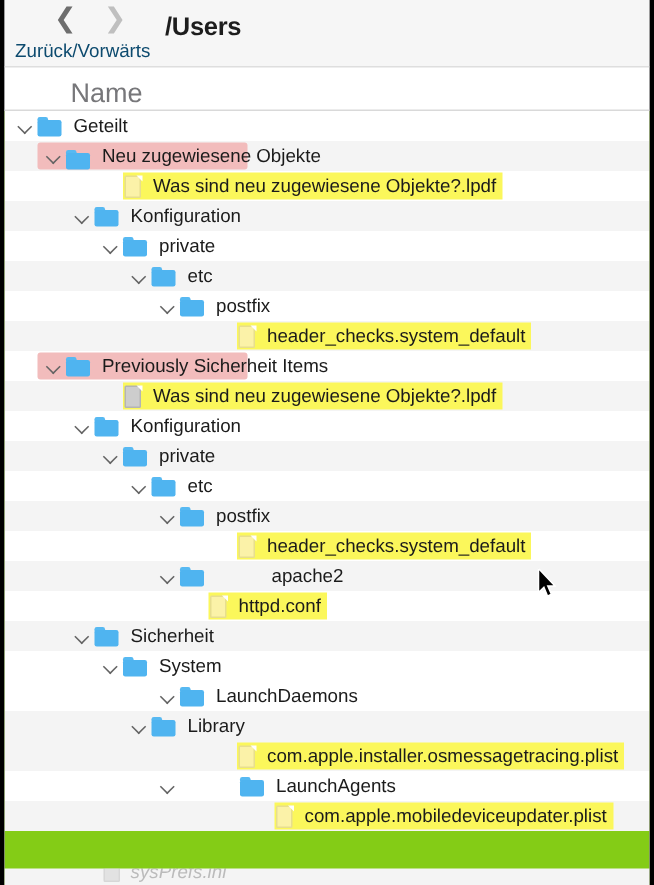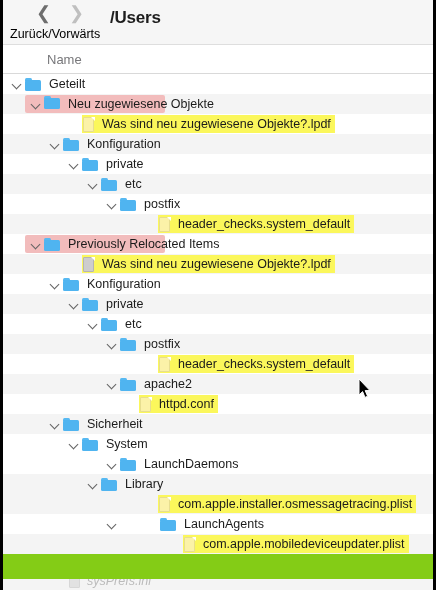--- a/index.html
+++ b/index.html
@@ -32,40 +32,40 @@
   .chev{
     font-size:18px;line-height:18px;
     font-family:"DejaVu Sans",sans-serif;
     font-weight:300;
     user-select:none;
   }
   .chev.back{color:#6e6e6e;}
   .chev.fwd{color:#bfbfbf;}
   .nav-caption{
     position:absolute;left:7px;top:27px;
-    font-size:12.5px;color:#000000;
+    font-size:12.5px;color:#0c4a6e;
     white-space:nowrap;
   }
   .path-title{
     position:absolute;left:107px;top:8px;
     font-size:17px;font-weight:bold;color:#1d1d1d;
     letter-spacing:-0.2px;
   }
   
   .col-header{
     position:relative;
     height:30px;
     background:#ffffff;
     border-top:1px solid #dedede;
     border-bottom:1px solid #d9d9d9;
     box-sizing:border-box;
   }
   .col-header .name-lbl{
     position:absolute;left:44px;top:7px;
-    font-size:13px;color:#77777a;
+    font-size:18px;color:#77777a;
   }
   
   .tree{
     position:relative;
     background:#84cc16;
     height:516px;
     overflow:hidden;
   }
   .row{
     position:relative;
@@ -212,21 +212,21 @@
           <span style="display: flex; align-items: center;">
             <span class="folder-ico"></span>
             <span class="label">Geteilt</span>
           </span>
         </div>
       </div>
       <div class="row stripe">
         <div class="hl-pink-row" style="left: 22px; width: 140px;"></div>
         <div class="content" style="margin-left: 27px;">
           <span class="twisty open"></span>
-          <span style="display: flex; align-items: flex-start;">
+          <span style="display: flex; align-items: flex-end;">
             <span class="folder-ico"></span>
             <span class="label">Neu zugewiesene Objekte</span>
           </span>
         </div>
       </div>
       <div class="row plain">
         <div class="content" style="margin-left: 65px;">
           <span class="twisty none"></span>
           <span class="yellow-pad">
             <span class="file-ico"></span>
@@ -278,21 +278,21 @@
             <span class="label">header_checks.system_default</span>
           </span>
         </div>
       </div>
       <div class="row plain">
         <div class="hl-pink-row" style="left: 22px; width: 140px;"></div>
         <div class="content" style="margin-left: 27px;">
           <span class="twisty open"></span>
           <span style="display: flex; align-items: center;">
             <span class="folder-ico"></span>
-            <span class="label">Previously Relocated Items</span>
+            <span class="label">Previously Sicherheit Items</span>
           </span>
         </div>
       </div>
       <div class="row stripe">
         <div class="content" style="margin-left: 65px;">
           <span class="twisty none"></span>
           <span class="yellow-pad">
             <span class="file-ico grey"></span>
             <span class="label">Was sind neu zugewiesene Objekte?.lpdf</span>
           </span>
@@ -339,21 +339,21 @@
           <span class="twisty none"></span>
           <span class="yellow-pad">
             <span class="file-ico"></span>
             <span class="label">header_checks.system_default</span>
           </span>
         </div>
       </div>
       <div class="row stripe">
         <div class="content" style="margin-left: 103px;">
           <span class="twisty open"></span>
-          <span style="display: flex; align-items: center;">
+          <span style="display: flex; align-items: center; gap: 37px;">
             <span class="folder-ico"></span>
             <span class="label">apache2</span>
           </span>
         </div>
       </div>
       <div class="row plain">
         <div class="content" style="margin-left: 122px;">
           <span class="twisty none"></span>
           <span class="yellow-pad">
             <span class="file-ico"></span>

